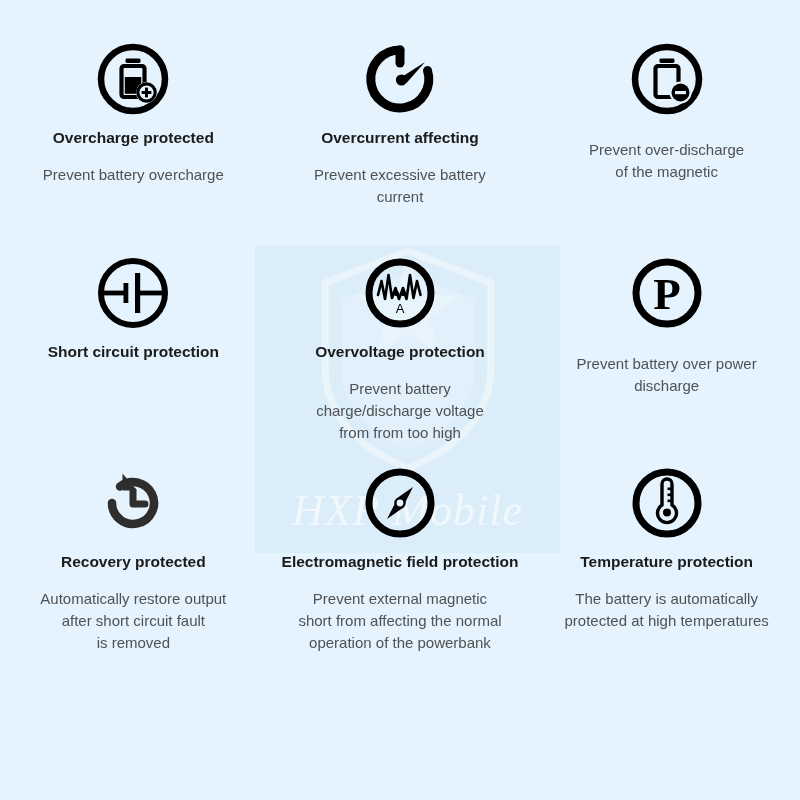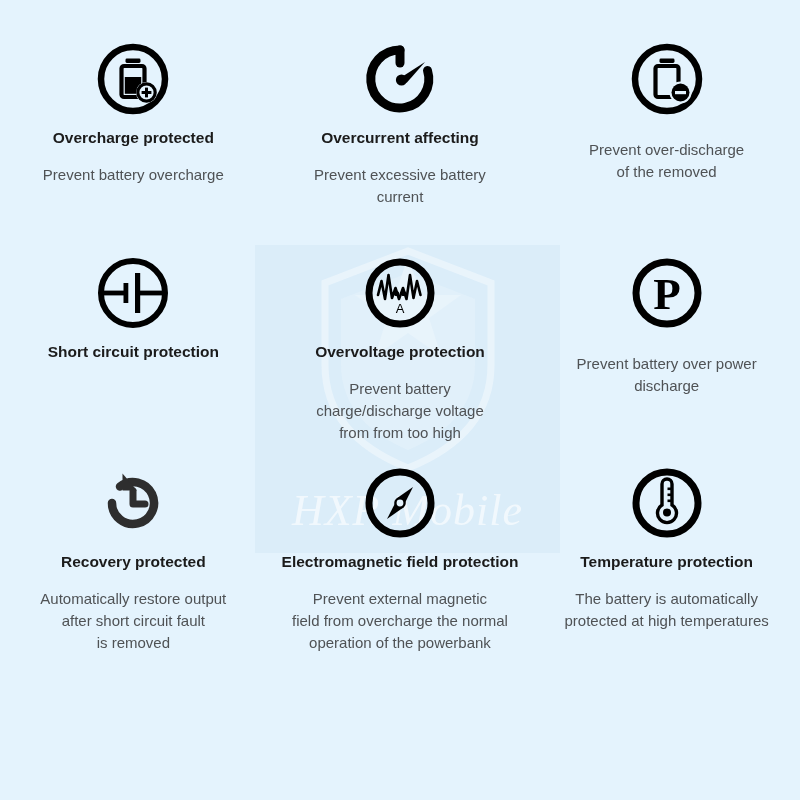--- a/index.html
+++ b/index.html
@@ -144,21 +144,21 @@
       <svg width="76" height="76" viewBox="0 0 76 76">
         <circle cx="38" cy="38" r="32" fill="none" stroke="#000" stroke-width="6.5"></circle>
         <rect x="30.5" y="17.5" width="15" height="4.5" rx="1.4" fill="#000"></rect>
         <rect x="26.5" y="25" width="23" height="31" rx="2.5" fill="none" stroke="#000" stroke-width="4.2"></rect>
         <circle cx="51.5" cy="51.5" r="11" fill="#e4f3fd"></circle>
         <circle cx="51.5" cy="51.5" r="9" fill="#000"></circle>
         <rect x="46" y="50" width="11" height="3.2" fill="#e4f3fd"></rect>
       </svg>
     </div>
     <div class="feature-desc">Prevent over-discharge
-of the removed</div>
+of the magnetic</div>
   </div>
 
   <div class="cell">
     <div class="icon-wrap">
       <svg width="76" height="76" viewBox="0 0 76 76">
         <circle cx="38" cy="38" r="32" fill="none" stroke="#000" stroke-width="6"></circle>
         <rect x="9" y="35.6" width="20" height="4.8" fill="#000"></rect>
         <rect x="28.5" y="28" width="4.8" height="20" fill="#000"></rect>
         <rect x="40" y="18" width="5.2" height="40" fill="#000"></rect>
         <rect x="45" y="35.6" width="22" height="4.8" fill="#000"></rect>
@@ -212,21 +212,21 @@
     <div class="icon-wrap">
       <svg width="76" height="76" viewBox="0 0 76 76">
         <circle cx="38" cy="38" r="31" fill="none" stroke="#000" stroke-width="7"></circle>
         <path d="M51 22 L41.8 40.2 L34.5 33.5 Z" fill="#000"></path>
         <path d="M25 54 L34.5 35.5 L41.8 42.2 Z" fill="#000"></path>
         <circle cx="38" cy="38" r="4.6" fill="#e4f3fd" stroke="#000" stroke-width="2.4"></circle>
       </svg>
     </div>
     <div class="feature-title">Electromagnetic field protection</div>
     <div class="feature-desc">Prevent external magnetic
-field from overcharge the normal
+short from affecting the normal
 operation of the powerbank</div>
   </div>
 
   <div class="cell">
     <div class="icon-wrap">
       <svg width="76" height="76" viewBox="0 0 76 76">
         <circle cx="38" cy="38" r="31" fill="none" stroke="#000" stroke-width="7"></circle>
         <path d="M33 19 A5 5 0 0 1 43 19 L43 40 A9.5 9.5 0 1 1 33 40 Z" fill="none" stroke="#000" stroke-width="3.4"></path>
         <circle cx="38" cy="47.5" r="4" fill="#000"></circle>
         <rect x="38.5" y="22.5" width="5" height="2.6" fill="#000"></rect>

